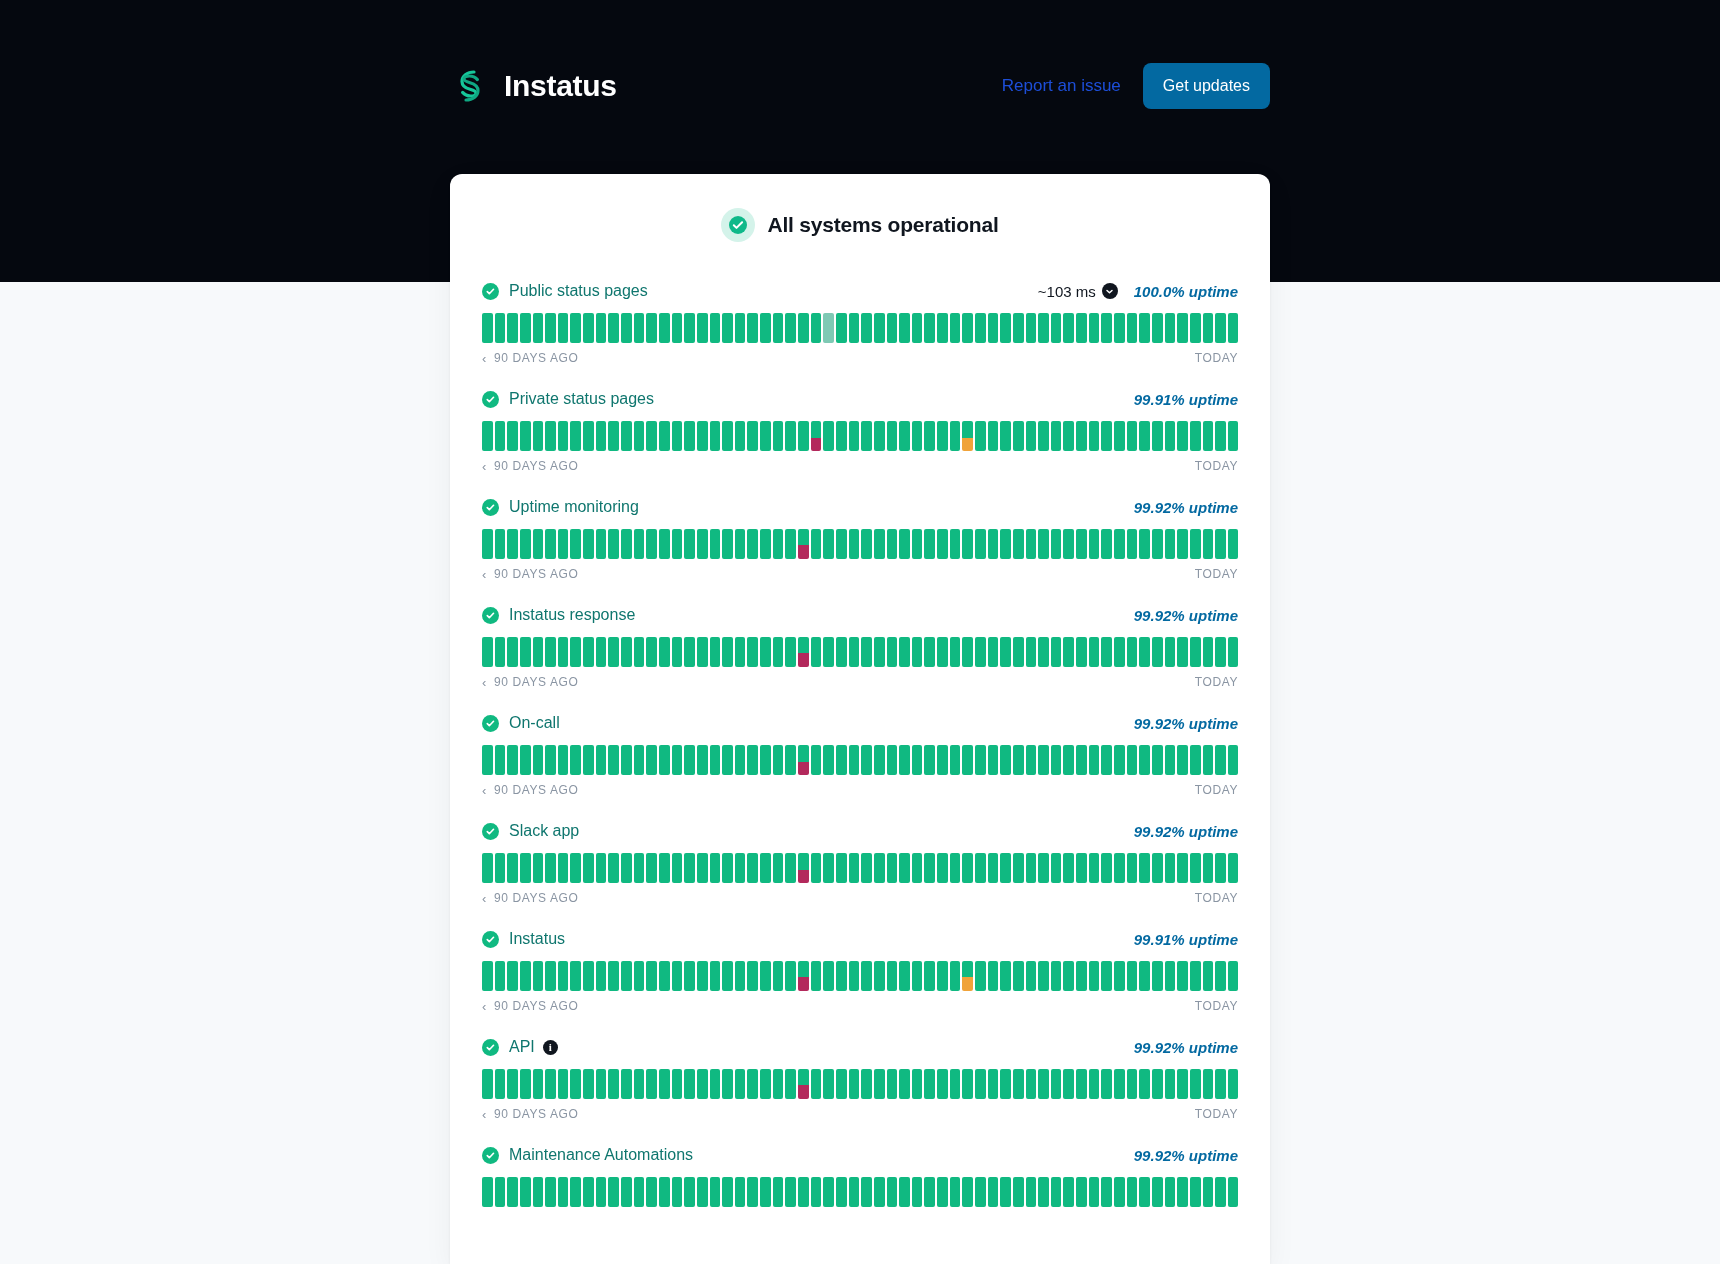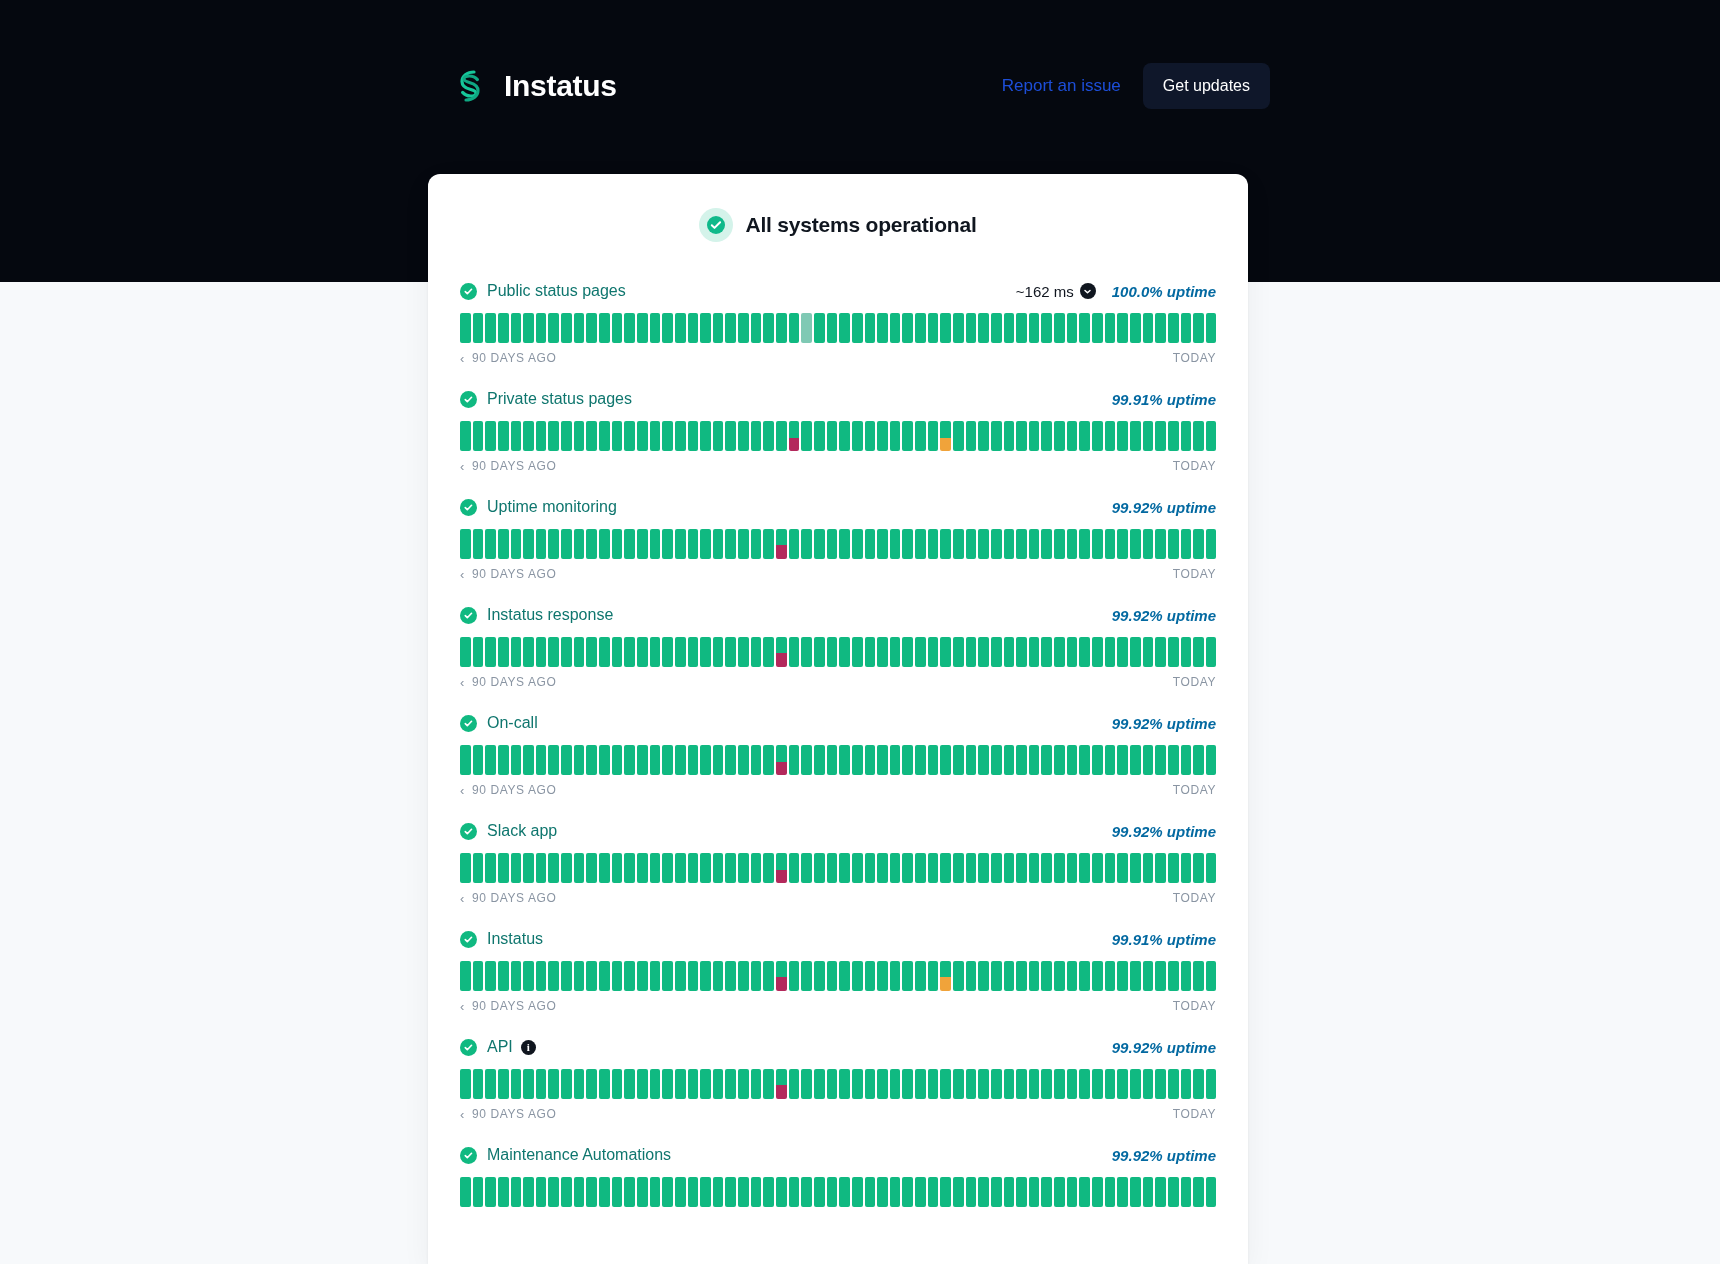--- a/index.html
+++ b/index.html
@@ -53,34 +53,34 @@
     align-items: center;
     gap: 22px;
   }
   .nav-link {
     color: #1d4ed8;
     font-size: 17px;
     text-decoration: none;
     font-weight: 400;
   }
   .nav-btn {
-    background: #0f172a;
+    background: #0369a1;
     color: #ffffff;
     font-size: 16px;
     font-weight: 500;
     border: none;
     border-radius: 8px;
     padding: 14px 20px;
     cursor: pointer;
     font-family: "Liberation Sans", sans-serif;
   }
   .card {
     position: absolute;
     top: 174px;
-    left: 428px;
+    left: 450px;
     width: 820px;
     min-height: 1090px;
     background: #ffffff;
     border-radius: 12px 12px 0 0;
     box-shadow: 0 1px 3px rgba(16,24,40,0.06), 0 8px 30px rgba(16,24,40,0.05);
     padding: 34px 32px 0 32px;
   }
   .status-banner {
     display: flex;
     align-items: center;
@@ -240,21 +240,21 @@
         <div class="service">
           <div class="service-head">
             <span class="svc-check">
               <svg width="11" height="11" viewBox="0 0 12 12">
                 <path d="M2.5 6.2l2.2 2.2 4.6-4.8" stroke="#ffffff" stroke-width="1.8" fill="none" stroke-linecap="round" stroke-linejoin="round"></path>
               </svg>
             </span>
             <span class="svc-name">Public status pages</span>
             <span class="svc-spacer"></span>
             <span class="latency">
-              <span>~162 ms</span>
+              <span>~103 ms</span>
               <span class="chev">
                 <svg width="9" height="9" viewBox="0 0 10 10">
                   <path d="M2.2 3.8L5 6.5l2.8-2.7" stroke="#ffffff" stroke-width="1.6" fill="none" stroke-linecap="round" stroke-linejoin="round"></path>
                 </svg>
               </span>
             </span>
             <span class="uptime">100.0% uptime</span>
           </div>
           <div class="bars">
             <div class="bar"></div>

